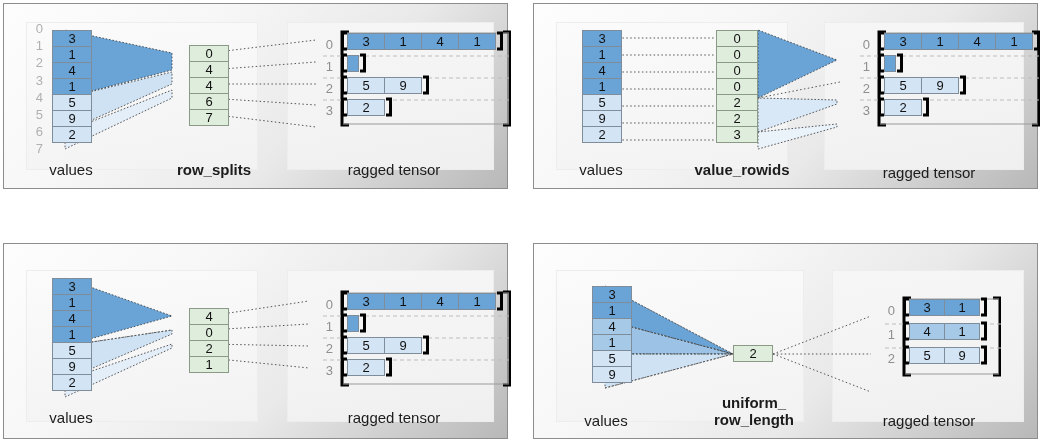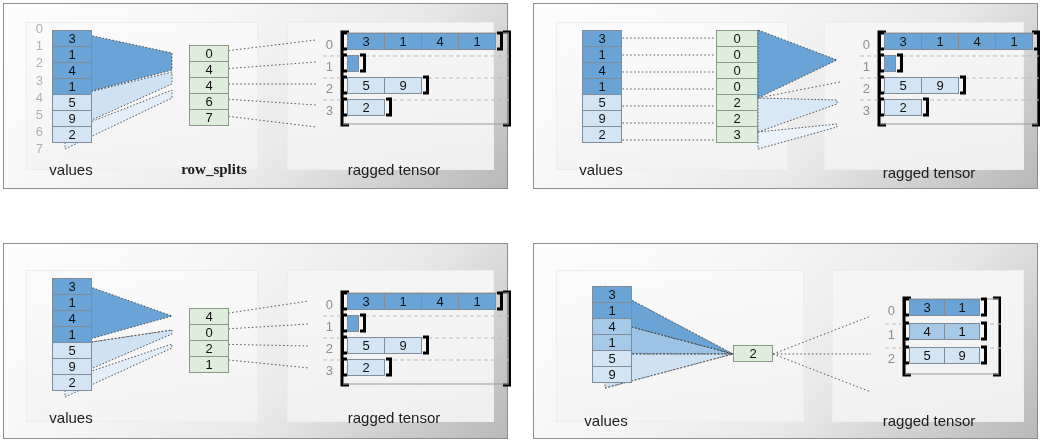--- a/index.html
+++ b/index.html
@@ -43,21 +43,21 @@
 
   
   .caption{
     position:absolute;
     text-align:center;
     color:#1c1c1c;
     font-size:15px;
     line-height:17px;
     white-space:pre-line;
   }
-  .caption.bold{font-weight:bold;font-family:Liberation Serif, serif;}
+  .caption.bold{font-weight:bold;}
 
   
   .col{position:absolute;}
   .cell{
     box-sizing:border-box;
     border:1px solid #7f8d9b;
     margin-top:-1px;
     text-align:center;
     color:#111;
     font-size:13px;
@@ -322,20 +322,21 @@
               <path d="M45,2 L49.5,2 L49.5,18 L45,18" stroke="#000" stroke-width="3" fill="none"></path>
             </svg>
             <div style="position: relative; left: 1px; top: 1px; overflow: hidden; height: 17px;">
               <div class="rtcell blue-l" style="width: 38px;">2</div>
             </div>
           </div>
         </div>
       </div>
 
     <div class="caption" style="left:22px;top:157px;width:90px;">values</div>
+    <div class="caption bold" style="left:128px;top:157px;width:160px;">value_rowids</div>
     <div class="caption" style="left:305px;top:160px;width:180px;">ragged tensor</div>
   </div>
 
   <div class="panel bl">
     <div class="card left"></div>
     <div class="card right"></div>
 
     <svg class="ov" width="505" height="196">
       <polygon points="61,34 61,102 168,72 168,72" fill="#6aa3d5" stroke="#333" stroke-width="0.8" stroke-dasharray="1.6,1.8"></polygon>
       <polygon points="61,102 61,136 168,90 168,86" fill="#cfe2f3" stroke="#333" stroke-width="0.8" stroke-dasharray="1.6,1.8"></polygon>
@@ -504,16 +505,18 @@
             </svg>
             <div style="position: relative; left: 1px; top: 1px; overflow: hidden; height: 17px;">
               <div class="rtcell blue-l" style="width: 36px;">5</div>
               <div class="rtcell blue-l" style="width: 36px;">9</div>
             </div>
           </div>
         </div>
       </div>
 
     <div class="caption" style="left:22px;top:168px;width:100px;">values</div>
+    <div class="caption bold" style="left:150px;top:150px;width:140px;">uniform_
+row_length</div>
     <div class="caption" style="left:300px;top:168px;width:190px;">ragged tensor</div>
   </div>
 
 </div>
 
 </body></html>

